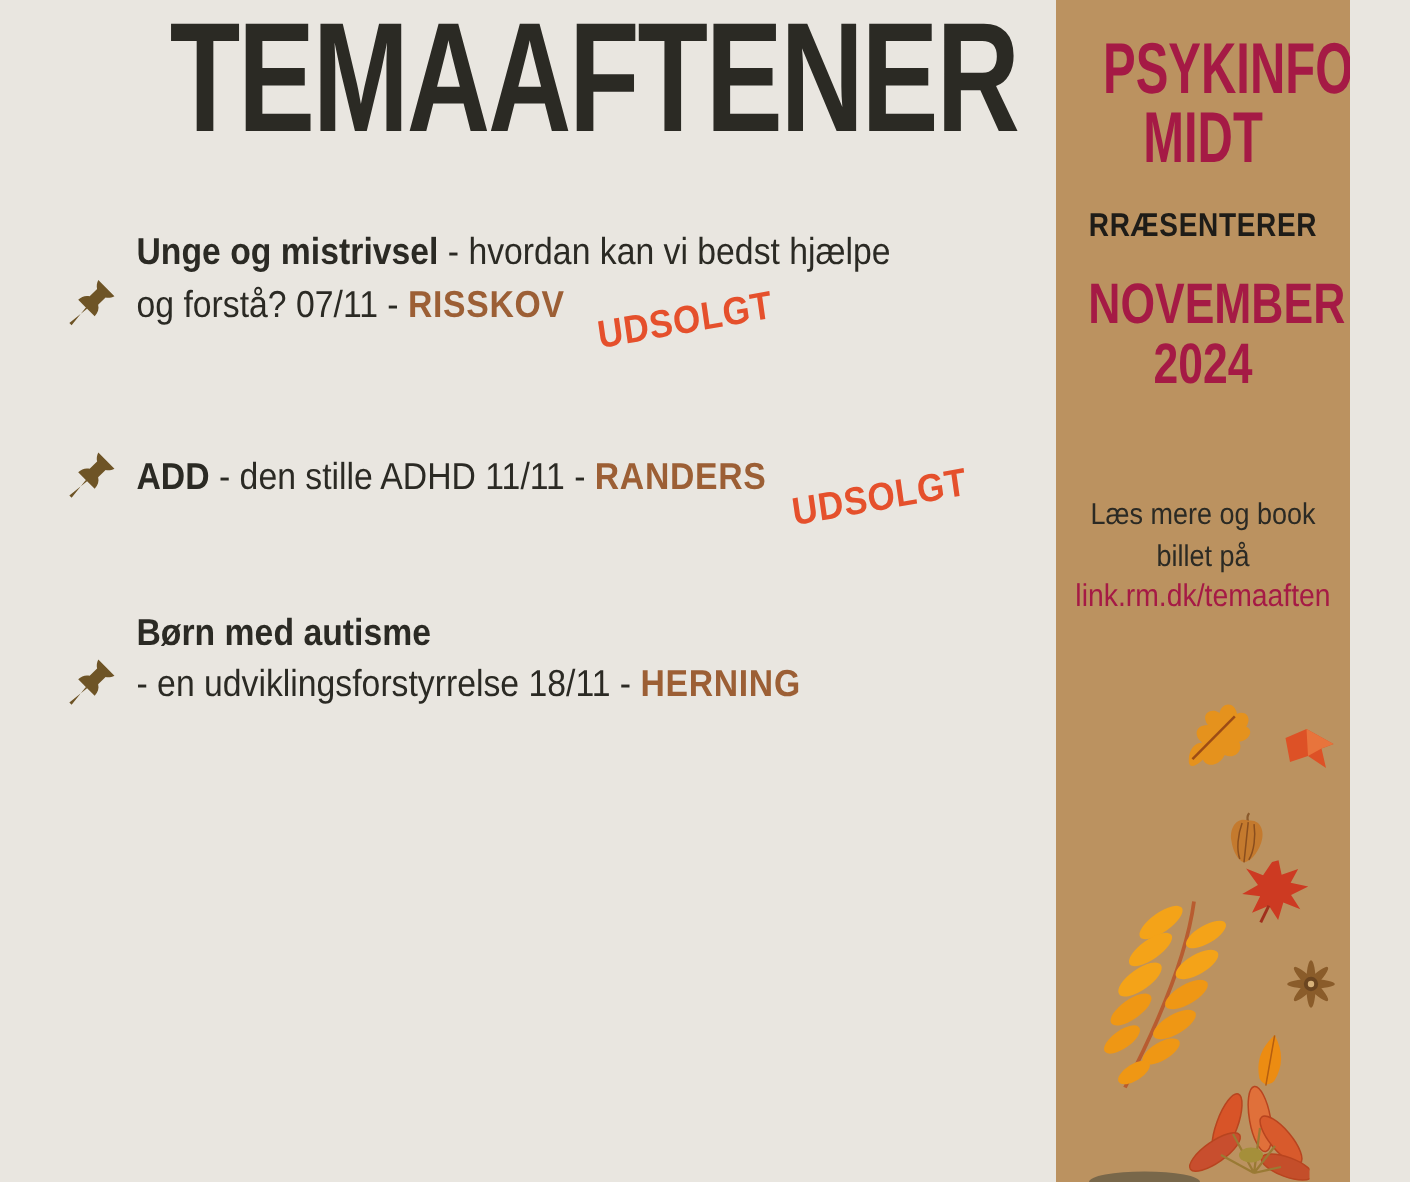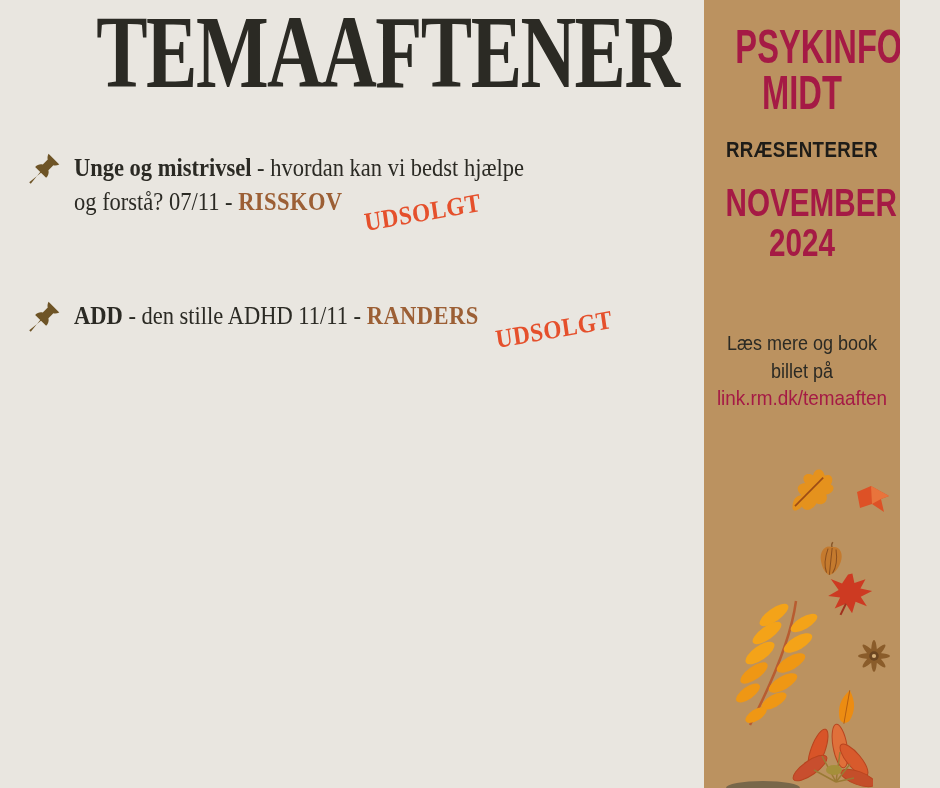--- a/index.html
+++ b/index.html
@@ -2,28 +2,28 @@
 <html style="--background-left: #e9e6e0; --background-sidebar: #bb9260; --text-dark: #2b2a24; --brand-crimson: #a51a45; --city-brown: #9c5f35; --soldout-red: #e5502c; --pin-brown: #6e5426;"><head>
 <meta charset="utf-8">
 <style>
   html,body{margin:0;padding:0;background:#fff;}
   .poster{
     position:relative;width:940px;height:788px;overflow:hidden;
     font-family:"Liberation Sans",sans-serif;
     background:var(--background-left,#e9e6e0);
   }
   
-  .left-panel{position:absolute;left:0;top:0;width:740px;height:788px;background:var(--background-left,#e9e6e0);font-family:Liberation Serif, serif;}
+  .left-panel{position:absolute;left:17px;top:0;width:740px;height:788px;background:var(--background-left,#e9e6e0);}
   .page-title{
     position:absolute;top:2px;left:0;width:100%;text-align:center;
     font-size:104px;line-height:100px;font-weight:700;letter-spacing:-2px;
     color:var(--text-dark,#272621);
     transform:scaleX(.74);transform-origin:50% 0;white-space:nowrap;
   }
-  .event{position:absolute;left:26px;display:flex;gap:11px;align-items:flex-start;}
+  .event{position:absolute;left:26px;display:flex;gap:11px;align-items:flex-end;}
   .pin{width:37px;height:37px;flex:0 0 auto;color:var(--pin-brown,#6e5426);margin-top:-1px;}
   .pin svg{width:100%;height:100%;display:block;}
   .event-text{
     transform:scaleX(.9);transform-origin:left top;
     font-size:25px;line-height:34px;color:var(--text-dark,#2b2a24);
   }
   .line{white-space:nowrap;}
   .b{font-weight:700;}
   .city{font-weight:700;color:var(--city-brown,#9c5f35);letter-spacing:.5px;}
   .soldout{
@@ -69,20 +69,31 @@
       <span class="pin">
         <svg viewBox="0 0 32 32" fill="currentColor">
             <path d="M19.5 3.2l9.3 9.3c-1.8.9-3.6 1.1-5.1.7l-4.3 4.3c.6 2.3-.1 4.7-2 6.6l-5.1-5.1-8.2 10.2-1.3-1.3L13 19.7l-5.1-5.1c1.9-1.9 4.3-2.6 6.6-2l4.3-4.3c-.4-1.5-.2-3.3.7-5.1z"></path>
           </svg>
       </span>
       <div class="event-text">
         <div class="line"><span class="b">ADD</span><span> - den stille ADHD 11/11 - </span><span class="city">RANDERS</span><span class="soldout tight">UDSOLGT</span></div>
       </div>
     </div>
 
+    <div class="event" style="top:405px">
+      <span class="pin">
+        <svg viewBox="0 0 32 32" fill="currentColor">
+            <path d="M19.5 3.2l9.3 9.3c-1.8.9-3.6 1.1-5.1.7l-4.3 4.3c.6 2.3-.1 4.7-2 6.6l-5.1-5.1-8.2 10.2-1.3-1.3L13 19.7l-5.1-5.1c1.9-1.9 4.3-2.6 6.6-2l4.3-4.3c-.4-1.5-.2-3.3.7-5.1z"></path>
+          </svg>
+      </span>
+      <div class="event-text">
+        <div class="line"><span class="b">Børn med autisme</span></div>
+        <div class="line"><span>- en udviklingsforstyrrelse 18/11 - </span><span class="city">HERNING</span></div>
+      </div>
+    </div>
 
 
   </div>
 
   <div class="sidebar">
     <div class="side-block brand">
       <div>PSYKINFO</div>
       <div>MIDT</div>
     </div>
     <div class="side-block presents">RRÆSENTERER</div>

